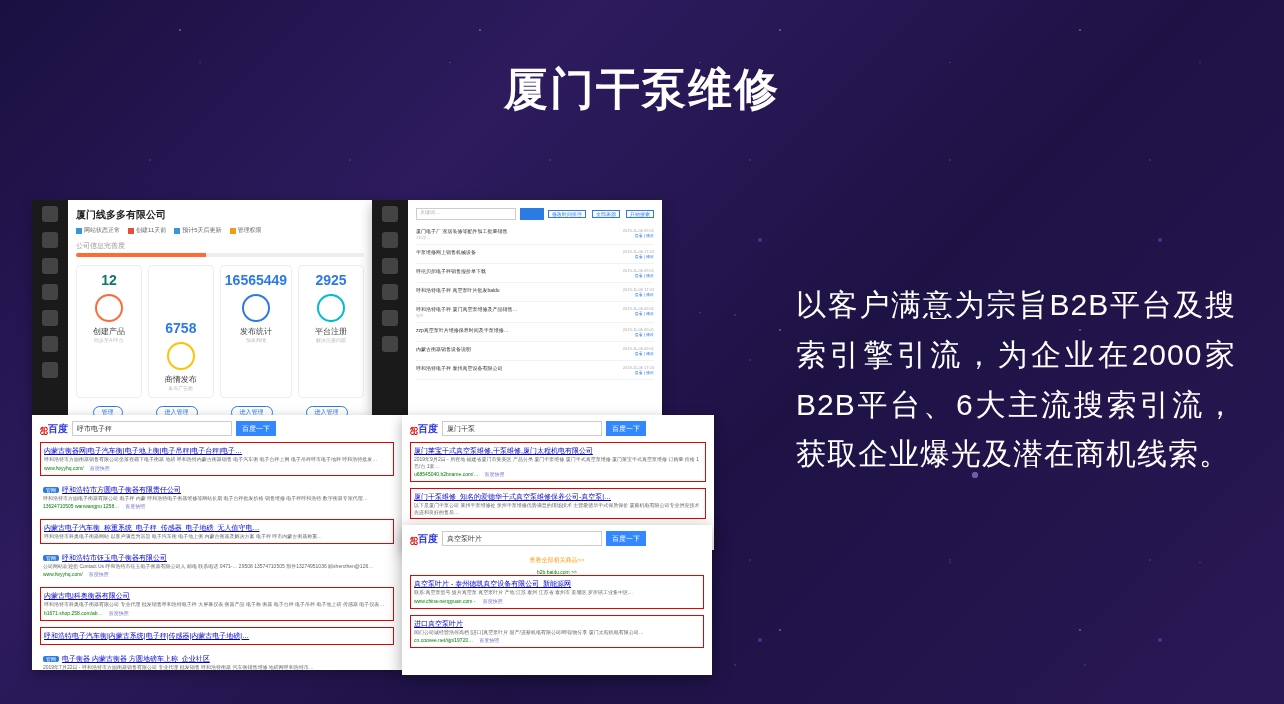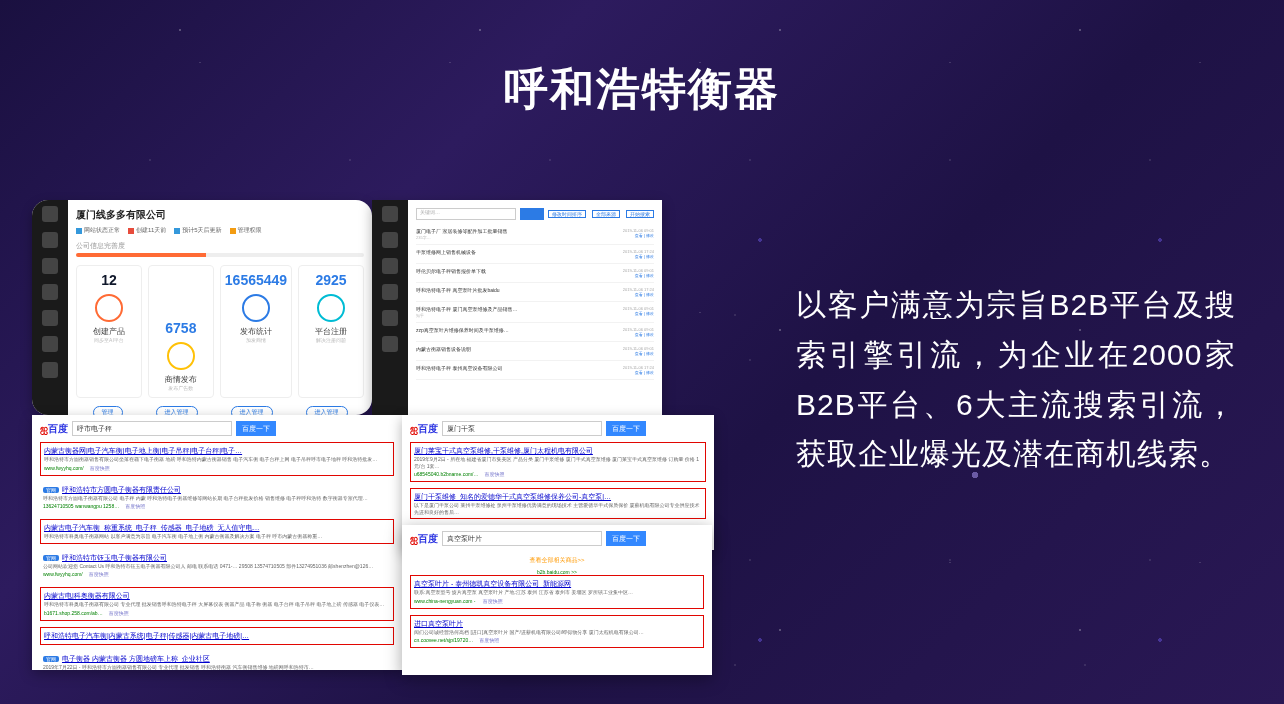--- a/index.html
+++ b/index.html
@@ -48,21 +48,20 @@
     box-shadow: 0 4px 12px rgba(0,0,0,0.3);
     font-size: 8px;
     color: #333;
     overflow: hidden;
   }
   
   .shot-dash {
     left: 0; top: 0;
     width: 340px; height: 215px;
     display: flex;
-    border-radius: 16px;
   }
   .dash-side {
     width: 36px;
     background: #1a1a1a;
     display: flex; flex-direction: column; align-items: center;
     padding-top: 6px;
     gap: 10px;
   }
   .dash-side-ic { width: 16px; height: 16px; background: #444; border-radius: 3px; }
   .dash-main { flex: 1; padding: 8px; }
@@ -71,21 +70,21 @@
   .dash-tag { display: flex; align-items: center; gap: 2px; }
   .dash-tag::before { content: ""; width: 6px; height: 6px; display: inline-block; }
   .dash-tag.red::before { background: #e74c3c; }
   .dash-tag.blue::before { background: #3498db; }
   .dash-tag.orange::before { background: #f39c12; }
   .dash-subhdr { font-size: 7px; color: #999; margin-bottom: 2px; }
   .dash-bar { height: 4px; background: linear-gradient(90deg,#ff6b35 0%,#ff6b35 45%,#eee 45%); border-radius: 2px; margin-bottom: 8px; }
   .dash-cards { display: flex; gap: 6px; }
   .dash-card { flex: 1; border: 1px solid #eee; border-radius: 4px; padding: 6px 4px; text-align: center; }
   .dash-num { font-size: 14px; font-weight: 700; margin-bottom: 6px; }
-  .dash-num.c1 { color: #0f172a; }
+  .dash-num.c1 { color: #0f766e; }
   .dash-num.c2 { color: #2c7be5; margin-top: 48px; }
   .dash-num.c3 { color: #2c7be5; }
   .dash-num.c4 { color: #2c7be5; }
   .dash-ring { width: 28px; height: 28px; border: 2px solid; border-radius: 50%; margin: 4px auto; }
   .ring1 { border-color: #ff6b35; }
   .ring2 { border-color: #ffc107; }
   .ring3 { border-color: #2c7be5; }
   .ring4 { border-color: #00bcd4; }
   .dash-label { font-size: 8px; color: #444; }
   .dash-sub { font-size: 5px; color: #bbb; }
@@ -141,21 +140,21 @@
     font-size: 30px;
     line-height: 1.66;
     letter-spacing: 1px;
     text-align: justify;
   }
   .desc b { font-weight: 400; }
 </style>
 </head>
 <body>
 
-<div class="title">呼和浩特衡器</div>
+<div class="title">厦门干泵维修</div>
 
 <div class="collage">
 
   <div class="shot shot-dash">
     <div class="dash-side">
       <div class="dash-side-ic"></div>
       <div class="dash-side-ic"></div>
       <div class="dash-side-ic"></div>
       <div class="dash-side-ic"></div>
       <div class="dash-side-ic"></div>

